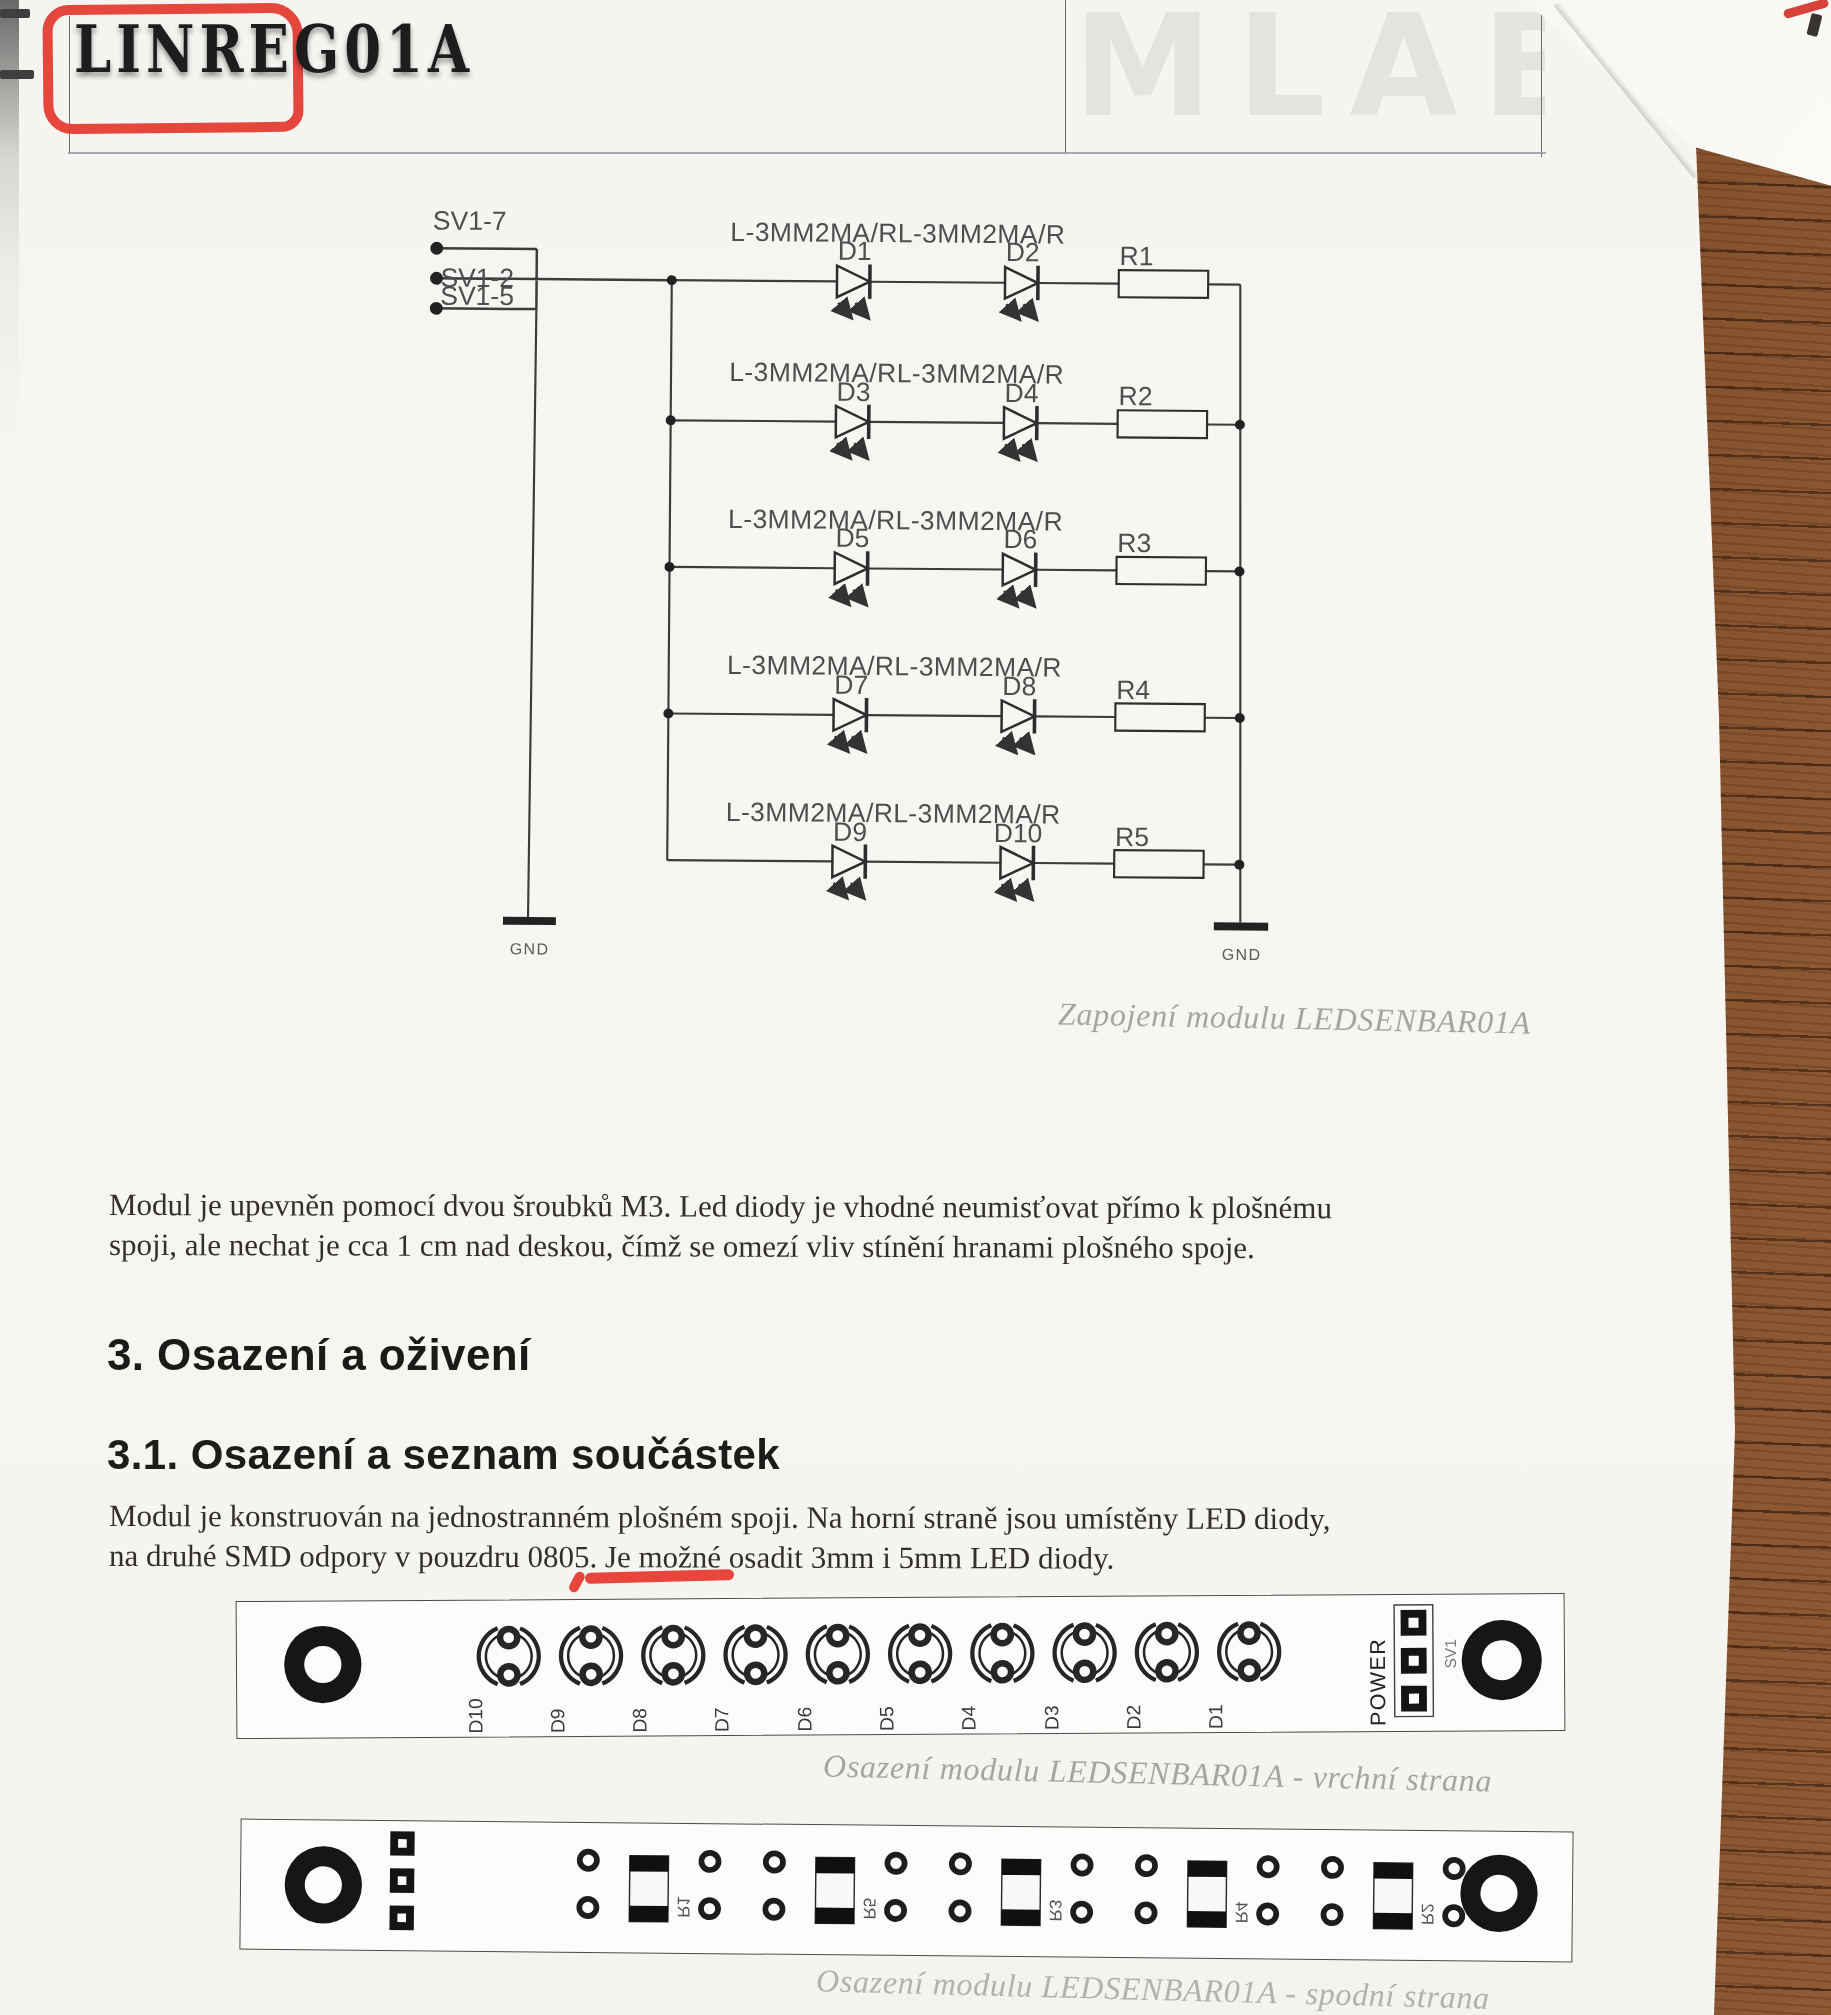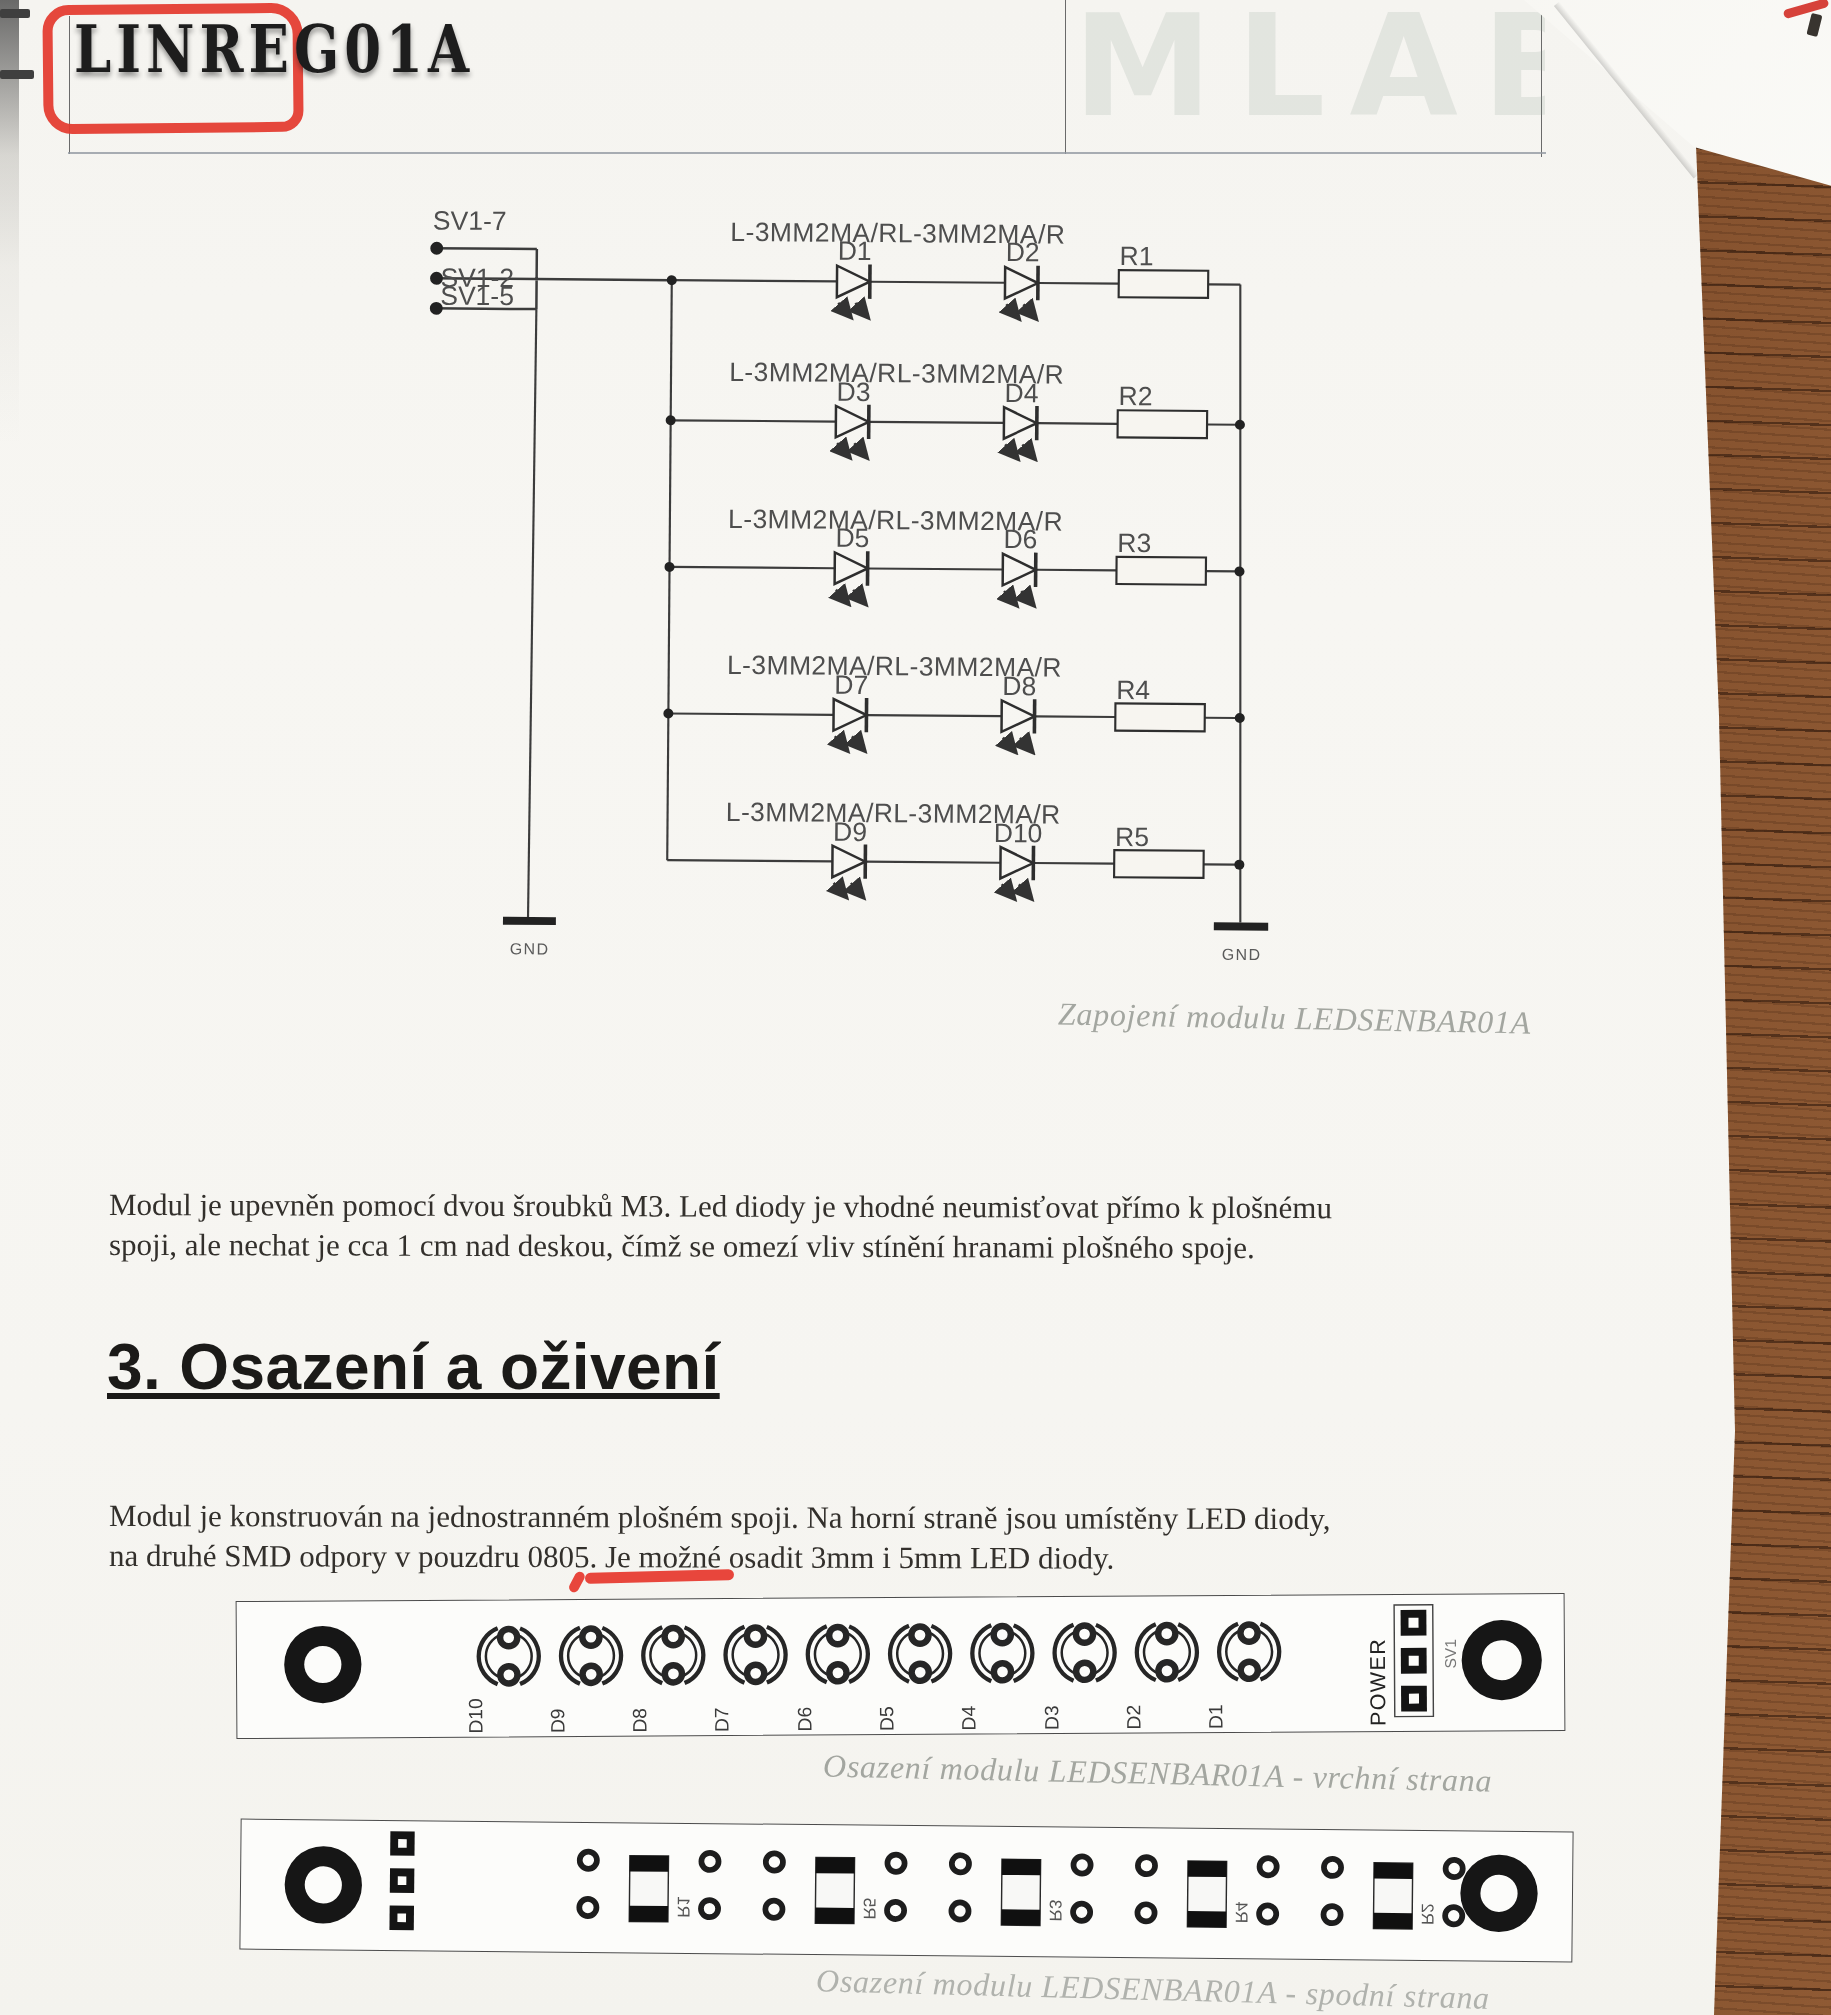--- a/index.html
+++ b/index.html
@@ -72,21 +72,21 @@
     position:absolute;font-family:"Liberation Serif",serif;font-style:italic;
     font-size:32px;color:#a3a6a0;white-space:nowrap;letter-spacing:0.7px;
   }
   
   .h-sub{
     position:absolute;left:107px;font-family:"Liberation Sans",sans-serif;font-weight:bold;
     font-size:42px;color:#1d1c1a;letter-spacing:0.4px;white-space:nowrap;
   }
   .h-main{
     position:absolute;left:107px;font-family:"Liberation Sans",sans-serif;font-weight:bold;
-    font-size:64px;color:#1b1a18;letter-spacing:0.4px;white-space:nowrap;text-decoration:underline;
+    font-size:44px;color:#1b1a18;letter-spacing:0.4px;white-space:nowrap;
   }
   .body-line{
     position:absolute;left:109px;width:1538px;
     font-size:31px;line-height:36px;color:#33302c;white-space:nowrap;
     transform:rotate(.15deg);
   }
   .red-underline{position:absolute;left:585px;top:1571px;width:149px;height:11.4px;
     background:#e8463c;border-radius:6.4px;transform:rotate(-1.5deg);}
   .red-underline-tail{position:absolute;left:572px;top:1571px;width:10px;height:21.5px;
     background:#e8463c;border-radius:5px;transform:rotate(28deg);}
@@ -202,20 +202,21 @@
     <div class="slabel gndlabel" style="left:92px;top:744px;">GND</div>
     <div class="slabel gndlabel" style="left:804px;top:744px;">GND</div>
   </div>
 
   <div class="figcap" style="left:1058px;top:1000px;transform:rotate(1.1deg);">Zapojení modulu LEDSENBAR01A</div>
 
   <div class="body-line" style="top:1189px;">Modul je upevněn pomocí dvou šroubků M3. Led diody je vhodné neumisťovat přímo k plošnému</div>
   <div class="body-line" style="top:1229px;">spoji, ale nechat je cca 1 cm nad deskou, čímž se omezí vliv stínění hranami plošného spoje.</div>
 
   <div class="h-main" style="top:1330px;">3. Osazení a oživení</div>
+  <div class="h-sub" style="top:1431px;">3.1. Osazení a seznam součástek</div>
   <div class="body-line" style="top:1500px;">Modul je konstruován na jednostranném plošném spoji. Na horní straně jsou umístěny LED diody,</div>
   <div class="body-line" style="top:1540px;">na druhé SMD odpory v pouzdru 0805. Je možné osadit 3mm i 5mm LED diody.</div>
   <div class="red-underline"></div>
   <div class="red-underline-tail"></div>
 
   <div class="pcb pcb-top">
     <svg width="1327" height="136" viewBox="0 0 1855 190">
       <g>
         <circle cx="120" cy="88" r="54" fill="#161616"></circle>
           <circle cx="120" cy="88" r="26" fill="#fcfcfa"></circle>

